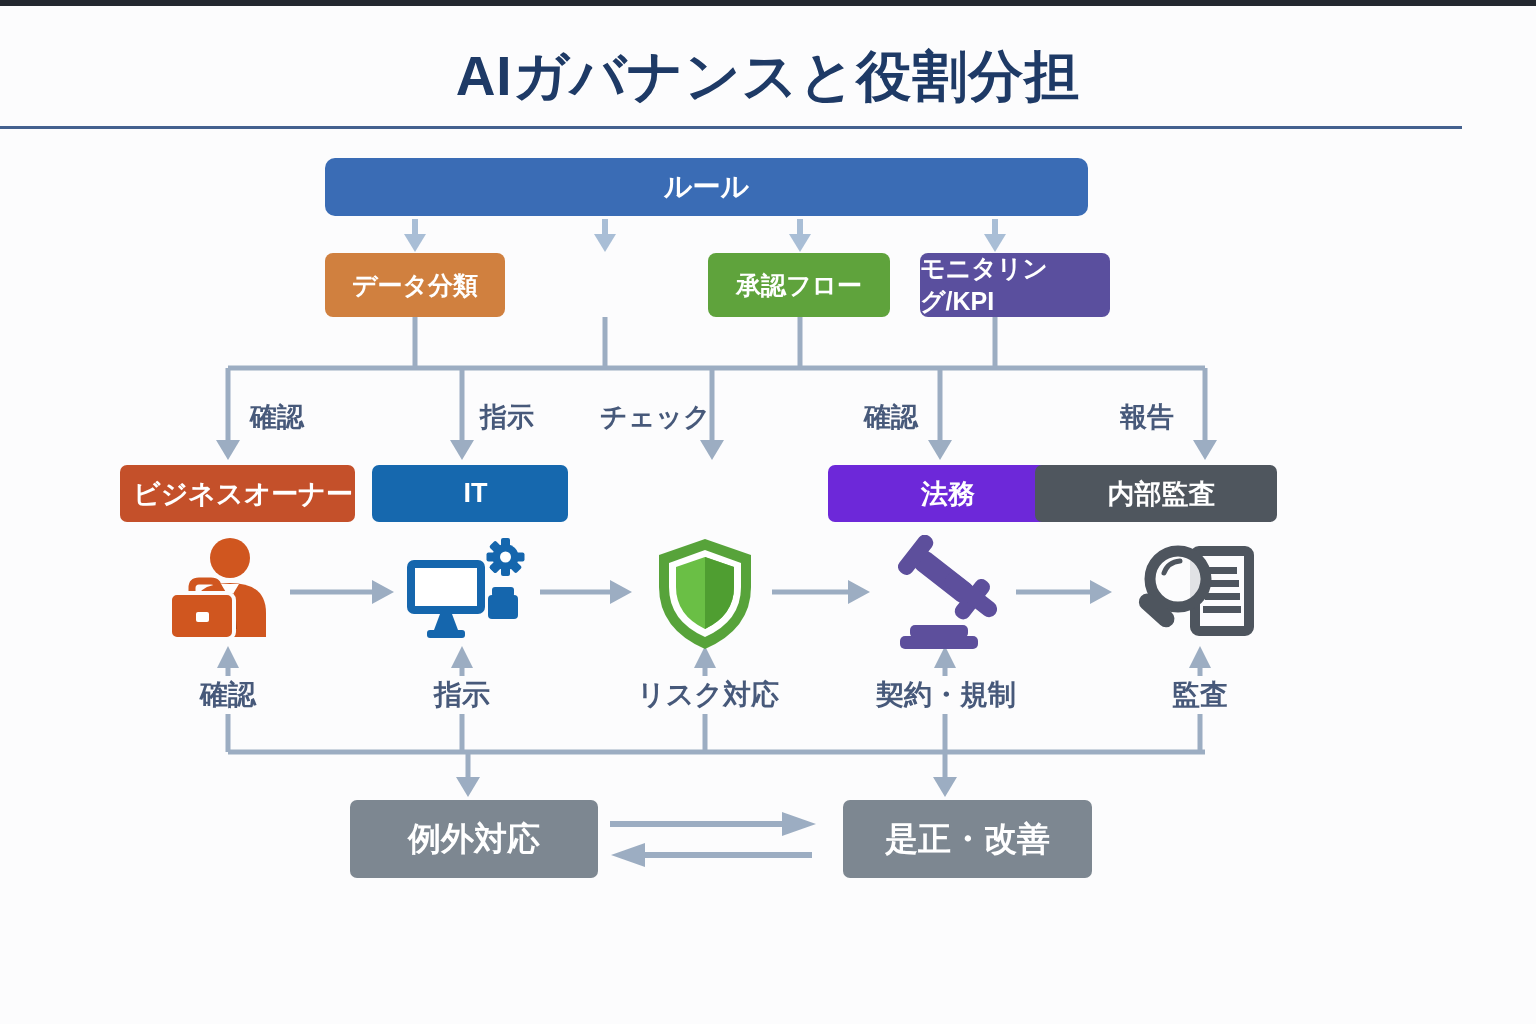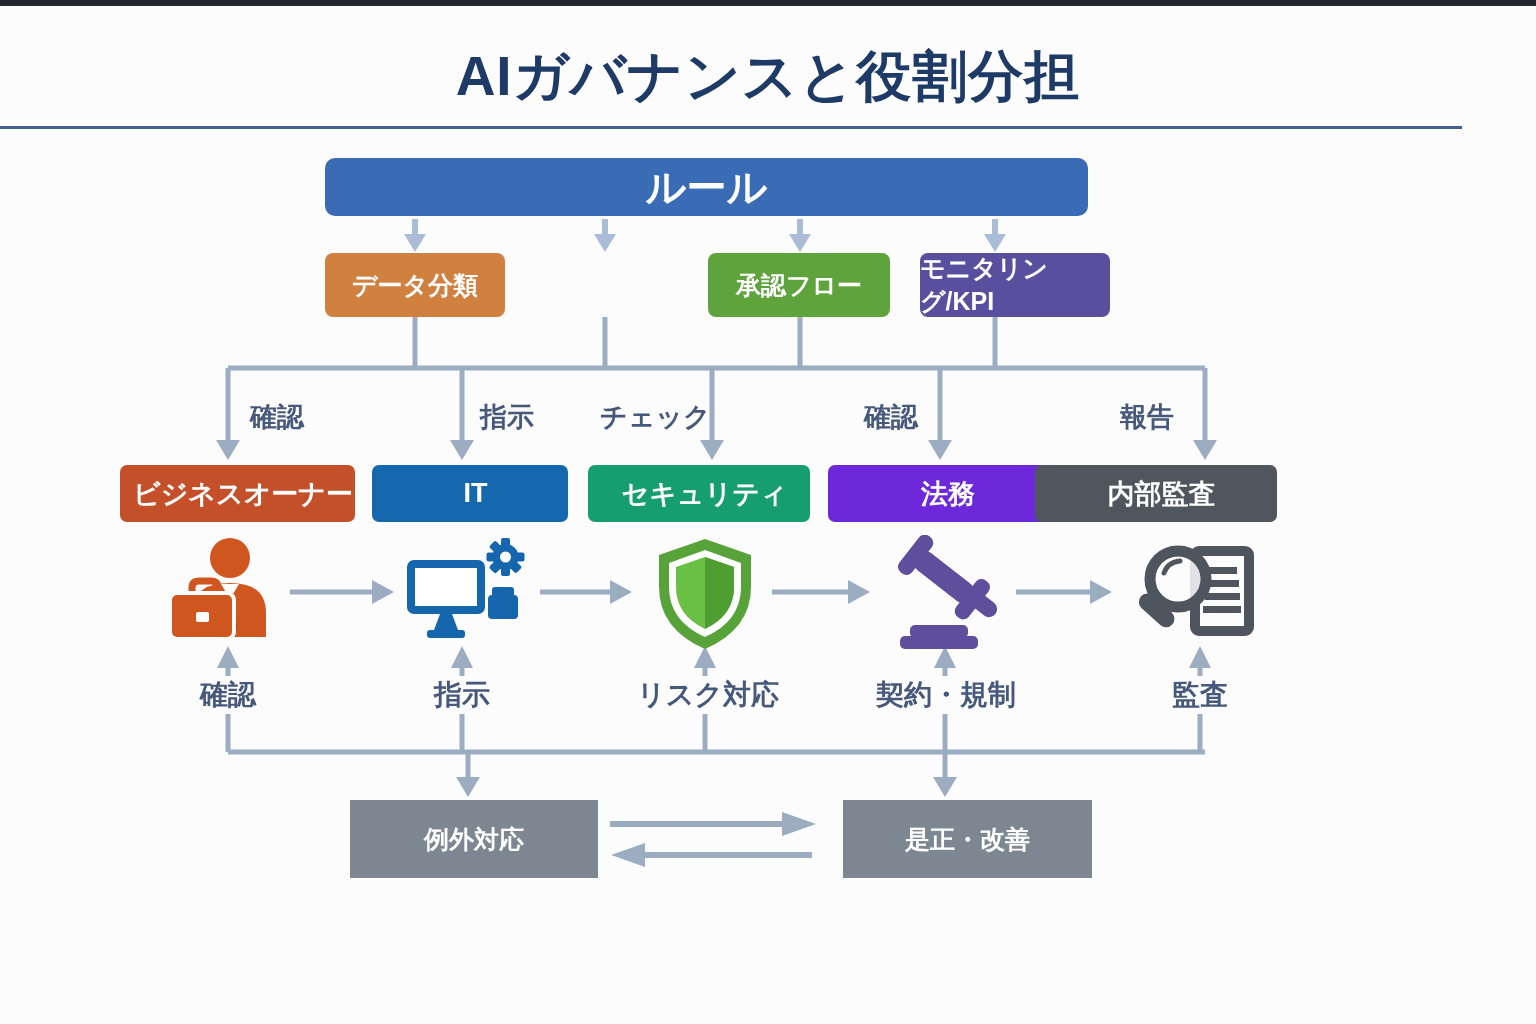--- a/index.html
+++ b/index.html
@@ -10,33 +10,33 @@
   .topbar{position:absolute;left:0;top:0;width:1536px;height:6px;background:#23282f;}
   .title{
     position:absolute;left:0;top:40px;width:1536px;text-align:center;
     font-size:55px;font-weight:800;color:#1e3a66;letter-spacing:1px;
   }
   .title-rule{position:absolute;left:0;top:126px;width:1462px;height:3px;background:#44618f;}
   .box{
     position:absolute;display:flex;align-items:center;justify-content:center;
     color:#ffffff;font-weight:700;z-index:2;box-sizing:border-box;
   }
-  .rule-bar{left:325px;top:158px;width:763px;height:58px;border-radius:10px;background:#3a6cb5;font-size:40px;}
+  .rule-bar{left:325px;top:158px;width:763px;height:58px;border-radius:10px;background:#3a6cb5;font-size:28px;}
   .policy{top:253px;height:64px;border-radius:8px;font-size:25px;}
   .policy.p0{left:325px;width:180px;background:#d0803f;}
   .policy.p1{left:513px;width:182px;background:#2d9b94;}
   .policy.p2{left:708px;width:182px;background:#5fa33c;}
   .policy.p3{left:900px;width:190px;background:#5a4f9e;margin-left:20px;}
   .role{top:465px;height:57px;border-radius:7px;font-size:27px;padding-left:11px;}
   .role.r0{left:120px;width:235px;background:#c4502a;}
   .role.r1{left:372px;width:196px;background:#1668ae;}
   .role.r2{left:588px;width:222px;background:#179e70;}
   .role.r3{left:828px;width:229px;background:#6d28d9;}
   .role.r4{left:1035px;width:242px;background:#4f565e;}
-  .bottom-box{top:800px;height:78px;border-radius:0;background:#7d8791;font-size:25px;}
+  .bottom-box{top:800px;height:78px;border-radius:7px;background:#7d8791;font-size:33px;}
   .bottom-box.b0{left:350px;width:248px;}
   .bottom-box.b1{left:843px;width:249px;}
   .flow-label{
     position:absolute;font-size:27px;font-weight:700;color:#47597a;z-index:2;white-space:nowrap;
   }
   .action-label{
     position:absolute;top:676px;transform:translateX(-50%);
     font-size:28px;font-weight:700;color:#47597a;z-index:2;white-space:nowrap;
     background:#fcfcfd;padding:0 8px;
   }
@@ -135,23 +135,20 @@
   <div class="flow-label" style="left:480px;top:399px;">指示</div>
   <div class="flow-label" style="left:600px;top:399px;">チェック</div>
   <div class="flow-label" style="left:864px;top:399px;">確認</div>
   <div class="flow-label" style="left:1120px;top:399px;">報告</div>
 
   <div class="box role r0">
     <span>ビジネスオーナー</span>
   </div>
   <div class="box role r1">
     <span>IT</span>
-  </div>
-  <div class="box role r2">
-    <span>セキュリティ</span>
   </div>
   <div class="box role r3">
     <span>法務</span>
   </div>
   <div class="box role r4">
     <span>内部監査</span>
   </div>
 
   <div class="icon" style="left:160px;">
     <svg width="130" height="120" viewBox="0 0 130 120">

